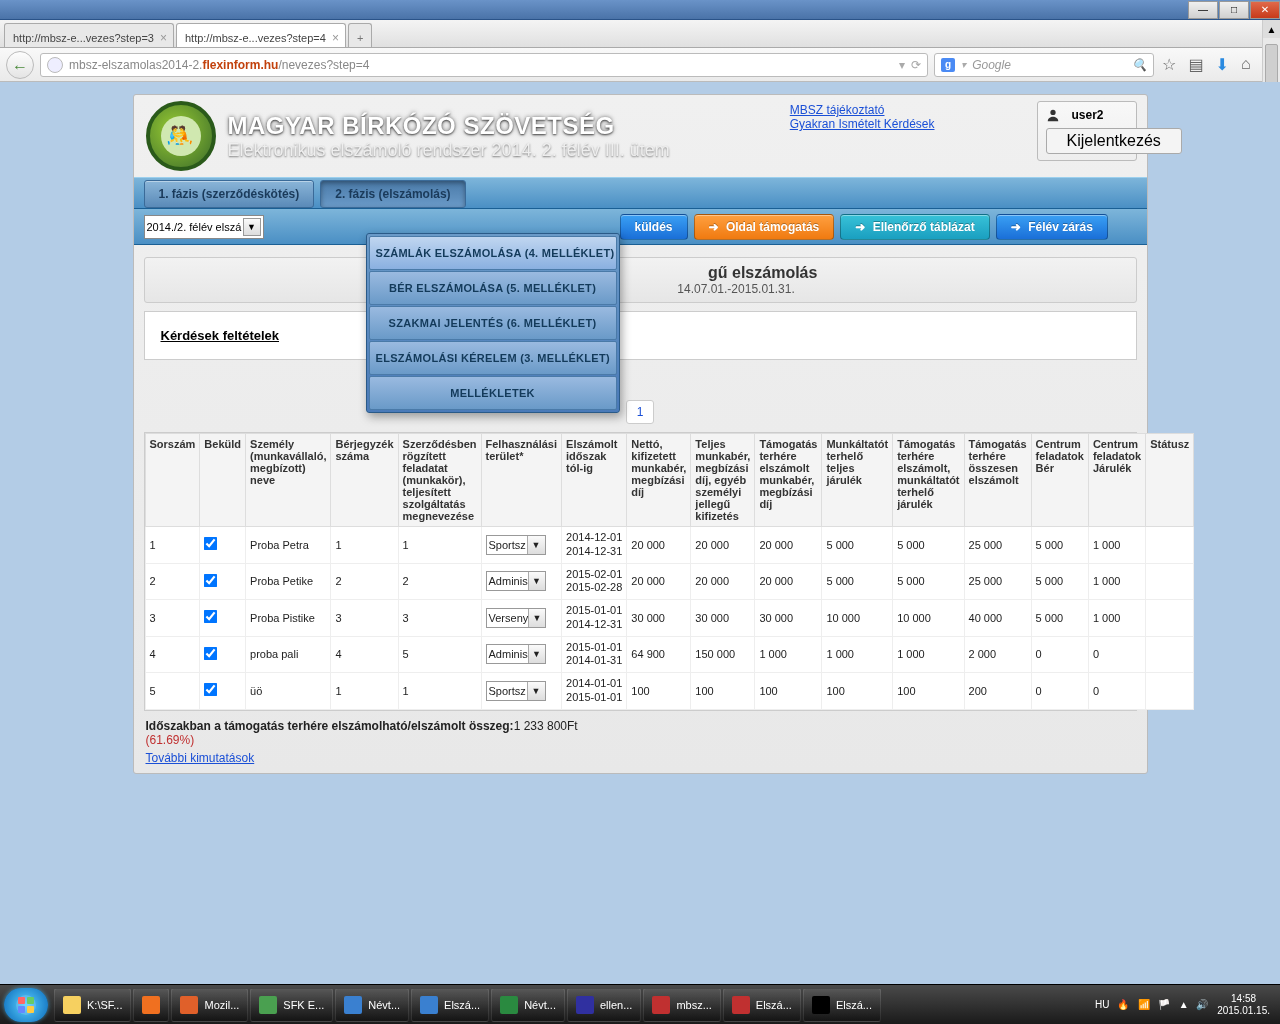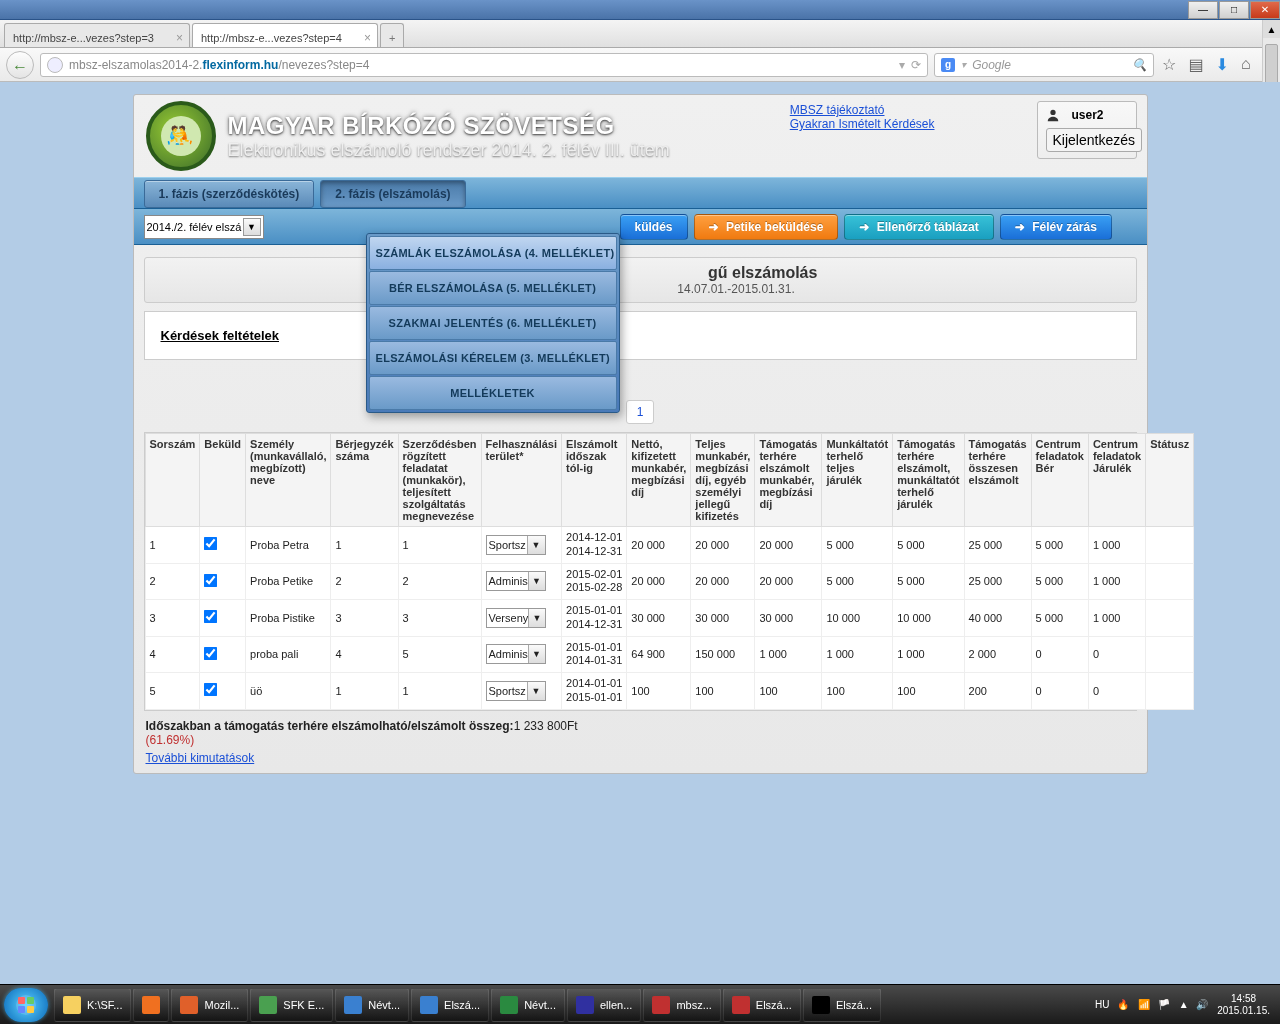--- a/index.html
+++ b/index.html
@@ -38,21 +38,21 @@
   .ff-tab {
     height: 24px;
     padding: 4px 6px 0 8px;
     background: #e8e8e8;
     border: 1px solid #aaa;
     border-bottom: none;
     border-radius: 3px 3px 0 0;
     margin-right: 2px;
     display: flex;
     align-items: center;
-    gap: 22px;
+    gap: 6px;
     font-size: 11px;
     color: #444;
     max-width: 190px;
   }
   .ff-tab.active { background: #fff; }
   .ff-tab .x { color: #999; font-size: 12px; }
   .newtab { width: 24px; text-align: center; color:#777; }
   .chrome {
     height: 34px;
     background: linear-gradient(#f9f9f9,#eaeaea);
@@ -75,21 +75,21 @@
     height: 24px;
     border: 1px solid #bbb;
     border-radius: 3px;
     background: #fff;
     display: flex;
     align-items: center;
     padding: 0 6px;
     font-size: 12px;
     color: #888;
   }
-  .urlbar .url { color: #0369a1; }
+  .urlbar .url { color: #c2410c; }
   .urlbar .globe {
     width:16px;height:16px;border:1px solid #bbb;border-radius:50%;margin-right:6px;background:#eef;
   }
   .searchbar {
     width: 220px;
     height: 24px;
     border: 1px solid #bbb;
     border-radius: 3px;
     background: #fff;
     display: flex;
@@ -153,21 +153,21 @@
     position: absolute; top:6px; right:10px;
     background: linear-gradient(#f8f8f8,#eee);
     border:1px solid #bbb; border-radius:3px;
     padding:6px 8px;
     width: 100px;
     text-align: center;
   }
   .userbox .u { font-weight:bold; display:flex; align-items:center; gap:12px; justify-content:flex-start; margin-bottom:6px;}
   .userbox .u svg { width:14px; height:14px; }
   .userbox button {
-    font-size:14px; padding:3px 6px; background:#f4f4f4;
+    font-size:16px; padding:3px 20px; background:#f4f4f4;
     border:1px solid #aaa; border-radius:3px; cursor:pointer;
   }
   .phase-row {
     display:flex; gap:6px; padding:0 10px;
     background: linear-gradient(#7db5da,#4a8fc4);
     border-top:1px solid #9cd0ee;
     border-bottom:1px solid #1a5f94;
     height: 32px;
     align-items: flex-start;
   }
@@ -452,21 +452,21 @@
       <div class="period-select">
         <span>2014./2. félév elszá</span>
         <span class="arrow">▼</span>
       </div>
       <div style="width:344px"></div>
       <div class="action-btn blue">
         <span>küldés</span>
       </div>
       <div class="action-btn orange">
         <span class="ico">➜</span>
-        <span>Petike beküldése</span>
+        <span>Oldal támogatás</span>
       </div>
       <div class="action-btn teal">
         <span class="ico">➜</span>
         <span>Ellenőrző táblázat</span>
       </div>
       <div class="action-btn blue">
         <span class="ico">➜</span>
         <span>Félév zárás</span>
       </div>
     </div>

